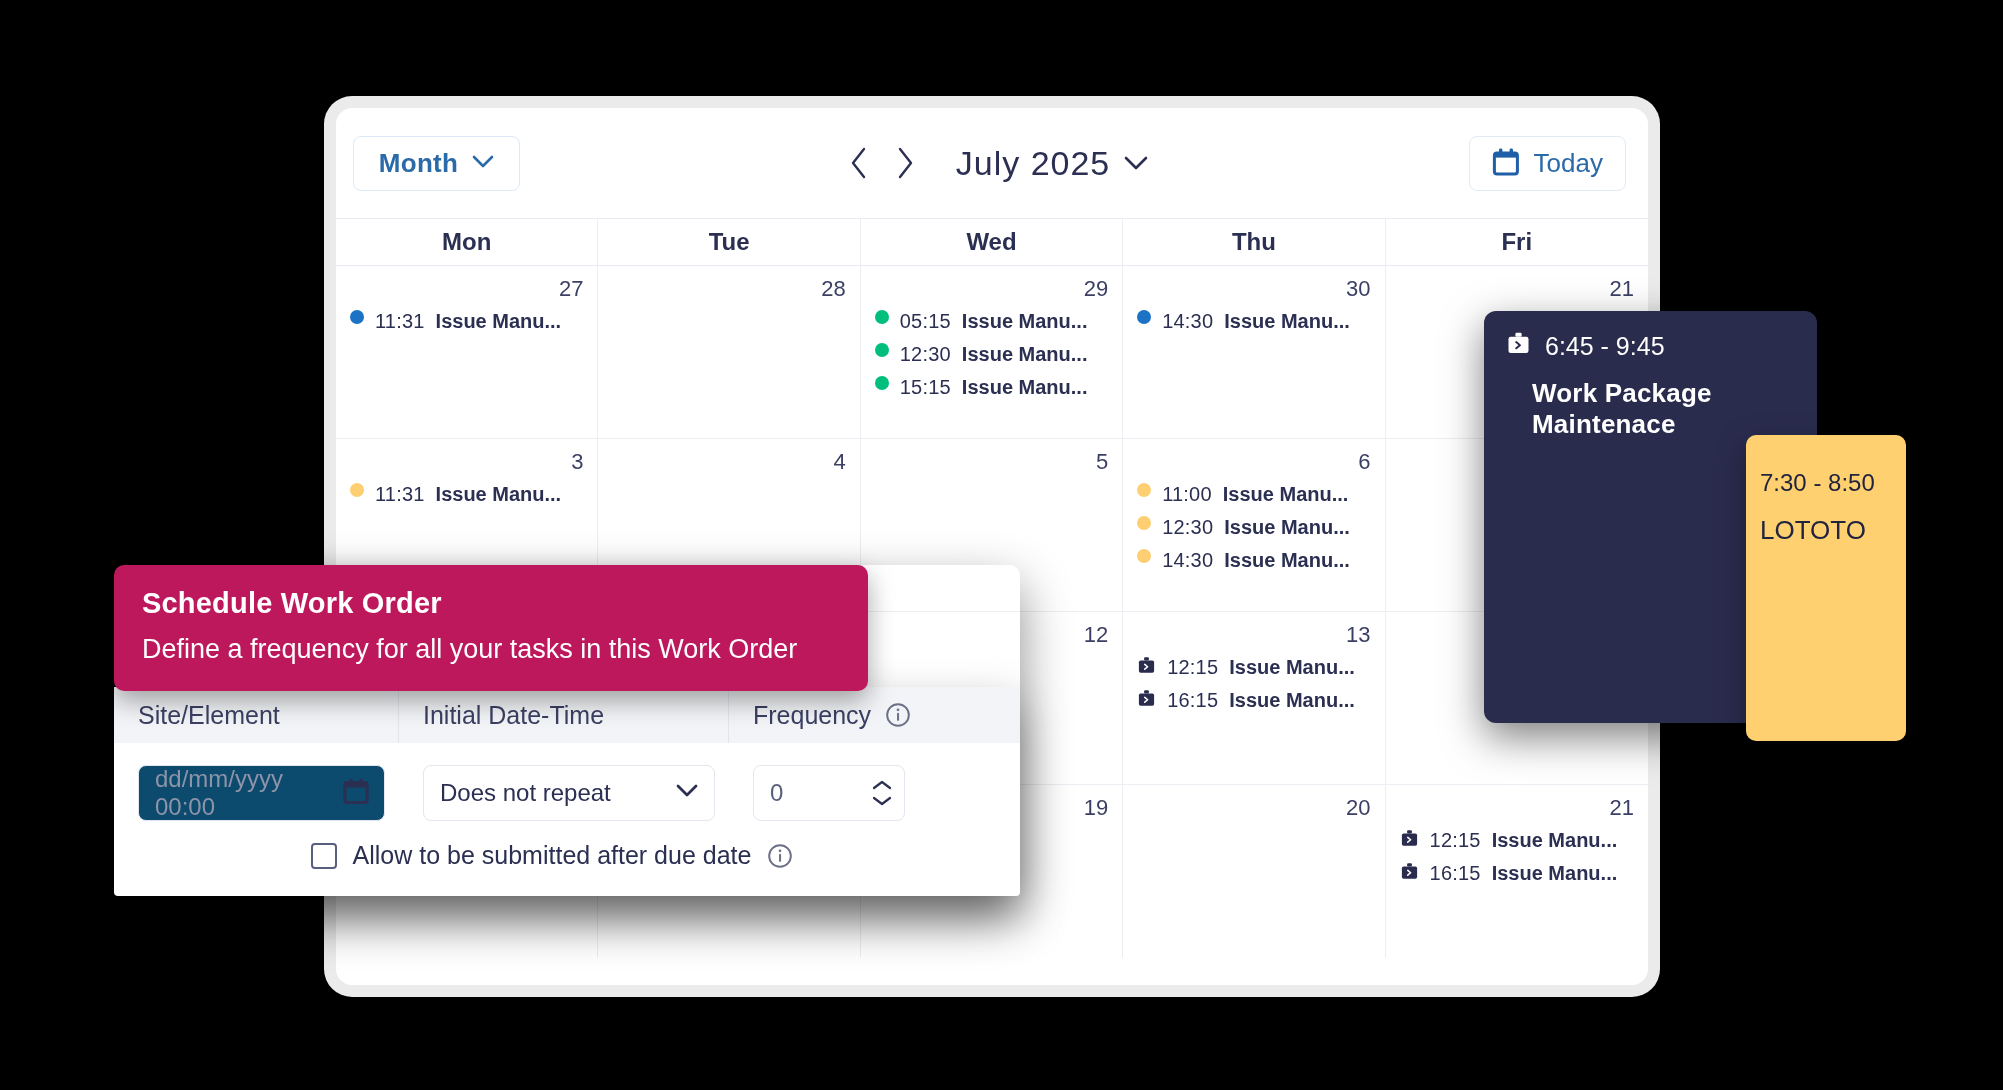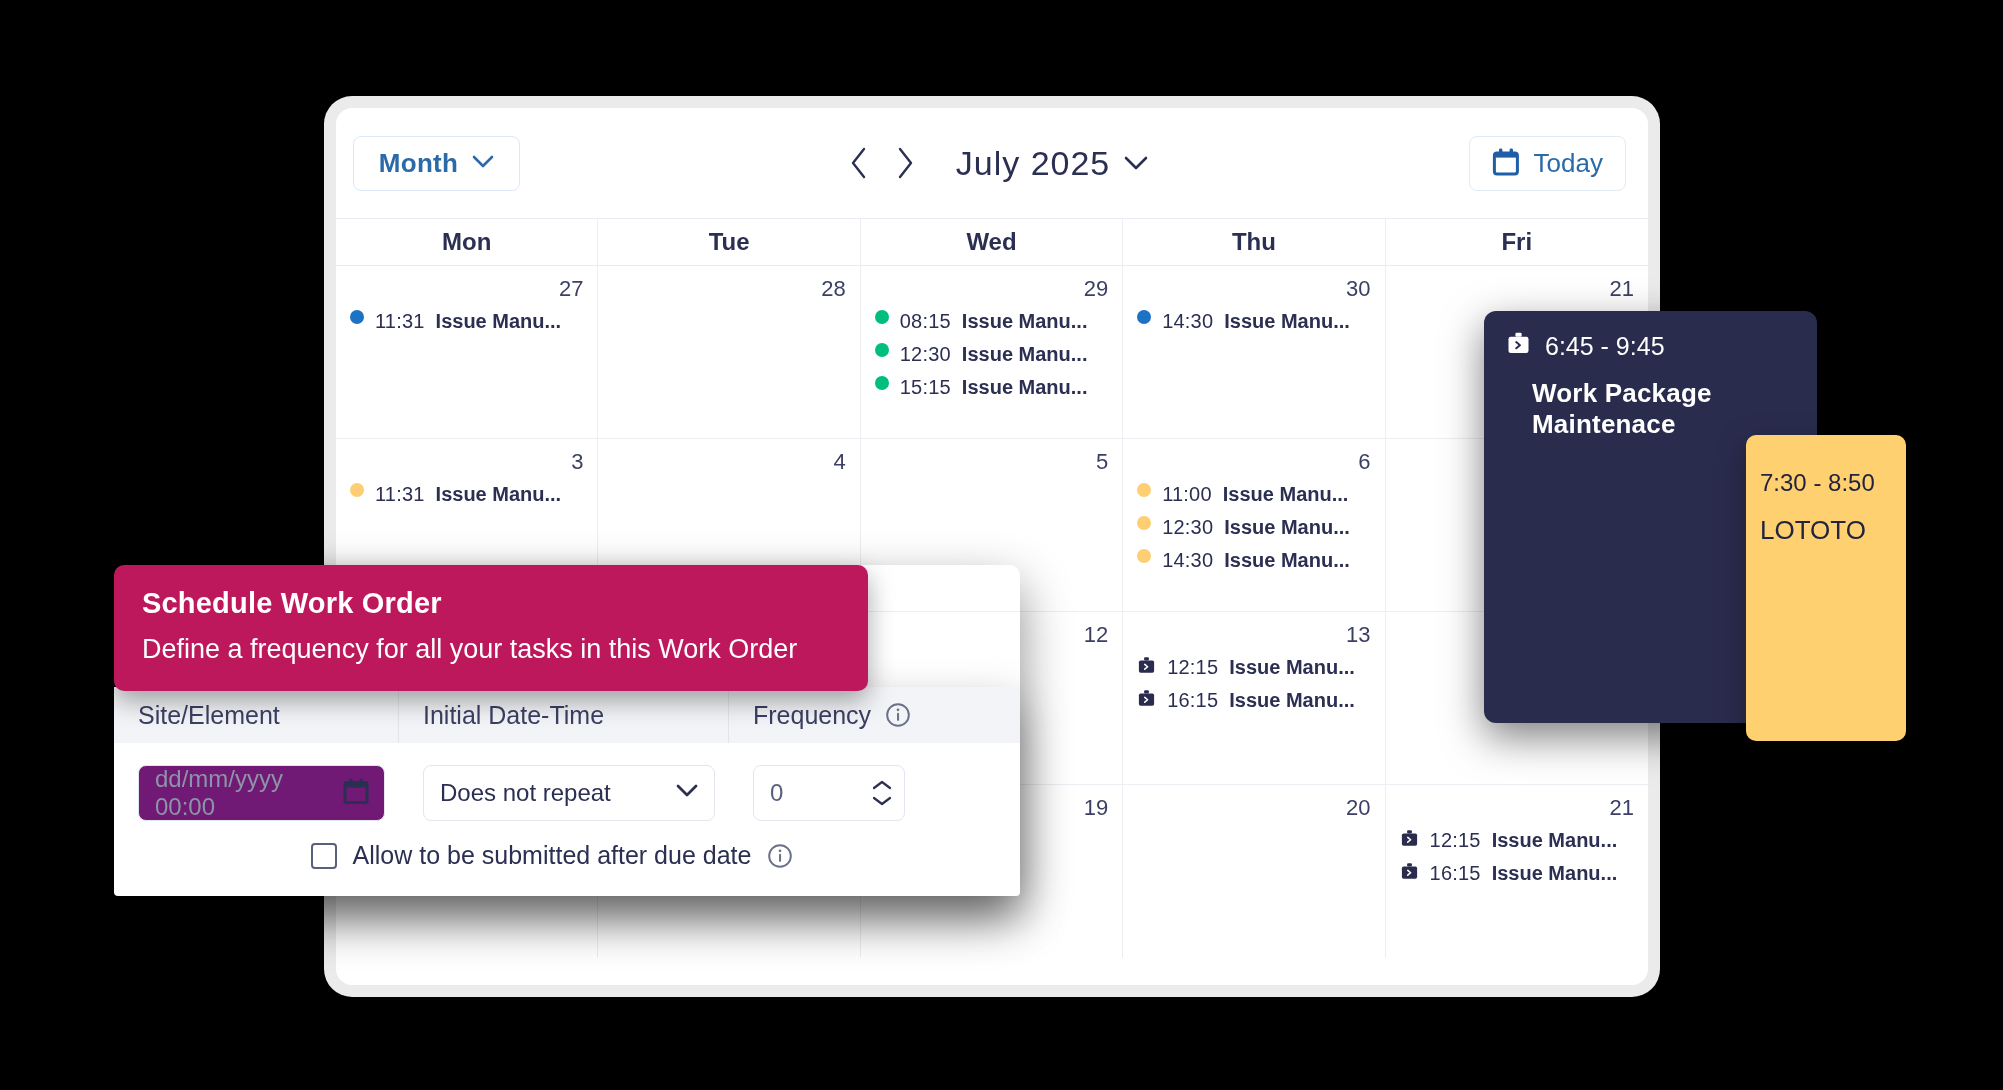--- a/index.html
+++ b/index.html
@@ -195,21 +195,21 @@
   .swo-fields {
     display: grid;
     grid-template-columns: 285px 330px 1fr;
     padding: 22px 0 10px 0;
   }
   .fcell { padding: 0 14px 0 24px; }
   .inp {
     height: 56px;
     border: 1px solid #e3e6ee;
     border-radius: 8px;
-    background: #701a75;
+    background: #0c4a6e;
     display: flex; align-items: center;
     padding: 0 14px 0 16px;
     cursor: text;
   }
   .inp .ph { font-size: 24px; color: #8d93a8; flex: 1; }
   .sel {
     height: 56px;
     border: 1px solid #e3e6ee;
     border-radius: 8px;
     background: #fff;
@@ -315,21 +315,21 @@
                 <span class="nm">Issue Manu...</span>
               </div>
             </div>
             <div class="day-cell">
               <div class="day-num">28</div>
             </div>
             <div class="day-cell">
               <div class="day-num">29</div>
               <div class="ev">
                 <span class="dot green"></span>
-                <span class="t">08:15</span>
+                <span class="t">05:15</span>
                 <span class="nm">Issue Manu...</span>
               </div>
               <div class="ev">
                 <span class="dot green"></span>
                 <span class="t">12:30</span>
                 <span class="nm">Issue Manu...</span>
               </div>
               <div class="ev">
                 <span class="dot green"></span>
                 <span class="t">15:15</span>

